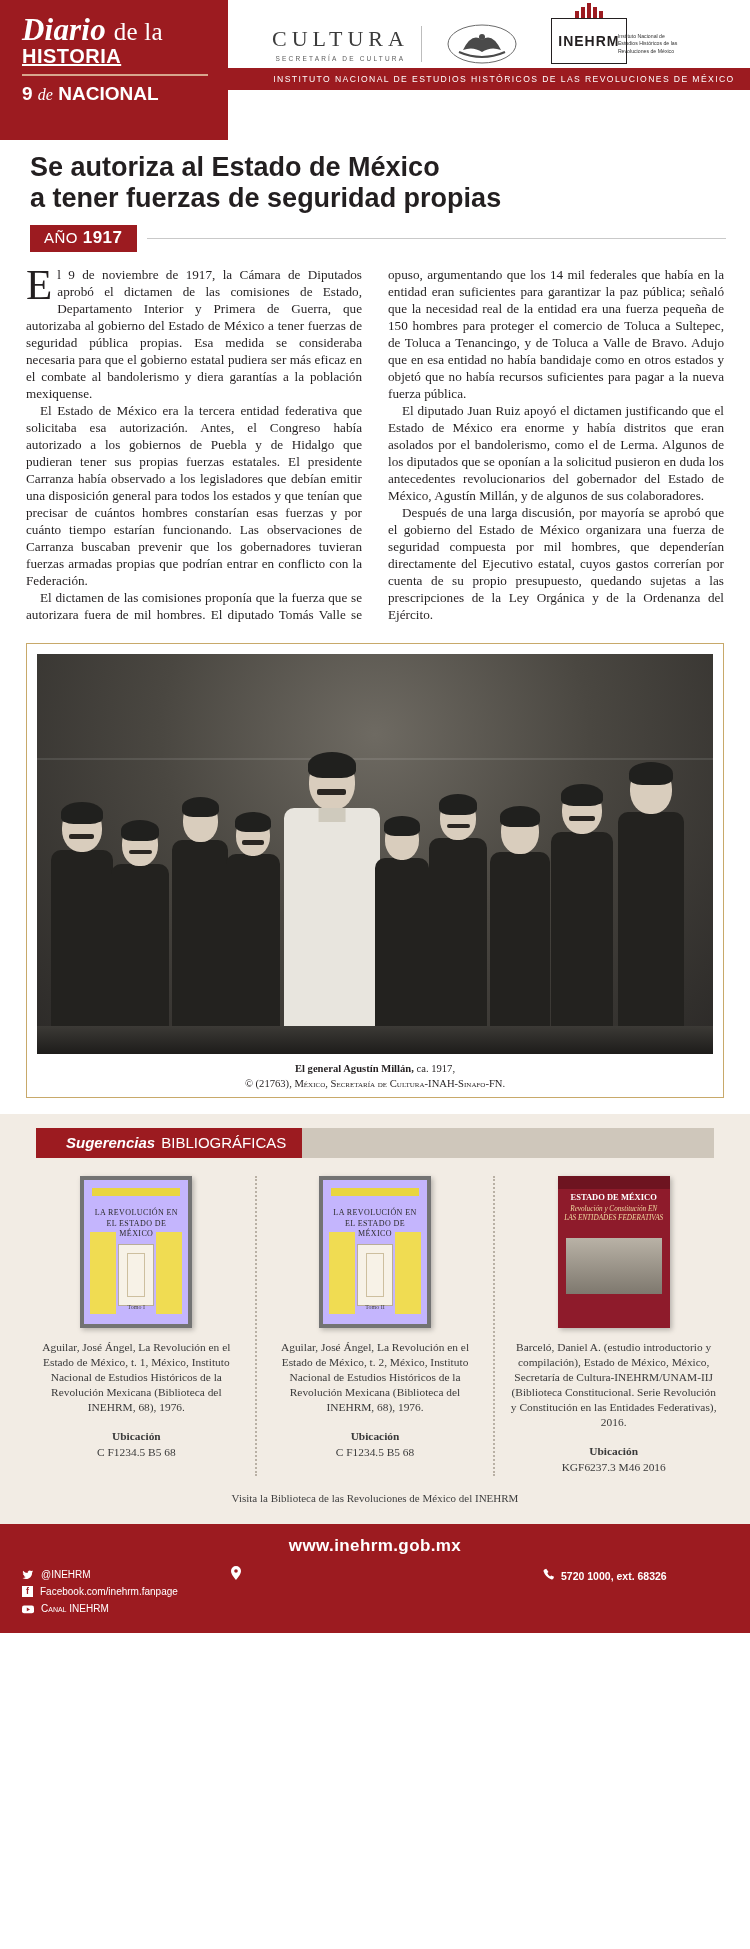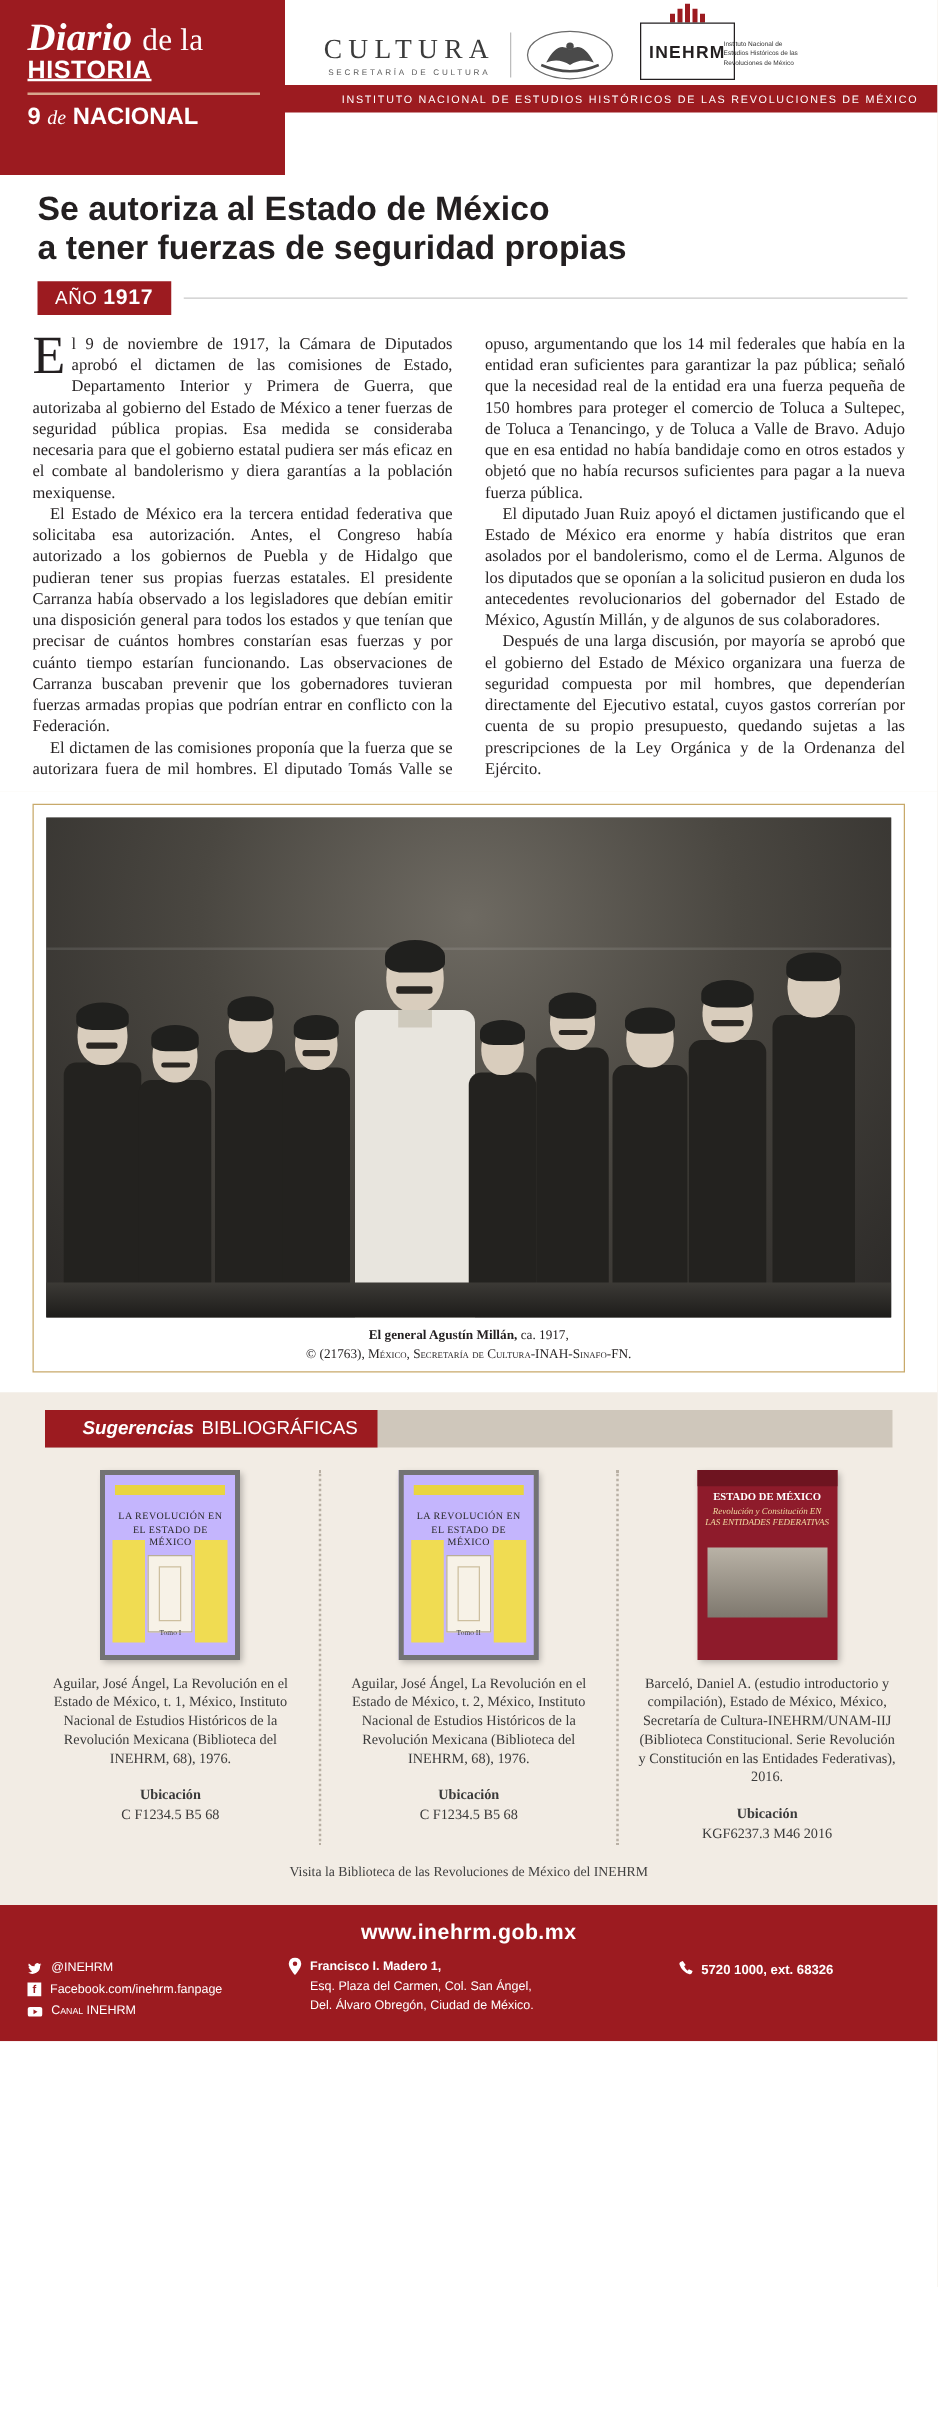--- a/index.html
+++ b/index.html
@@ -66,21 +66,21 @@
   .brand-date .de2 { font-weight: normal; font-size: 16px; font-family: "Liberation Serif", serif; font-style: italic; margin-top: 40px;}
 
   .hdr-logos {
     position: absolute;
     left: 240px; top: 12px;
     right: 10px;
     height: 64px;
     display: flex;
     align-items: center;
     justify-content: flex-start;
-    gap: 1px;
+    gap: 14px;
   }
   .cultura-block { text-align: center; padding-right: 12px; border-right: 1px solid #bdbdbd; }
   .cultura-title {
     font-family: "Liberation Serif", serif;
     font-size: 22px;
     letter-spacing: 5px;
     color: #3b3b3b;
   }
   .cultura-sub {
     font-family: "Liberation Sans", sans-serif;
@@ -651,25 +651,20 @@
           <span class="sc">Canal INEHRM</span>
         </div>
       </div>
 
       <div class="fcol addr">
         <span class="ic">
           <svg width="12" height="14" viewBox="0 0 12 14">
               <path d="M6 0a5 5 0 0 0-5 5c0 3.6 5 9 5 9s5-5.4 5-9a5 5 0 0 0-5-5zm0 6.8A1.8 1.8 0 1 1 6 3.2a1.8 1.8 0 0 1 0 3.6z" fill="#fff"></path>
             </svg>
         </span>
-        <div class="addr-txt">
-          <b>Francisco I. Madero 1,</b><br>
-          <span>Esq. Plaza del Carmen, Col. San Ángel,</span><br>
-          <span>Del. Álvaro Obregón, Ciudad de México.</span>
-        </div>
       </div>
 
       <div class="fcol tel">
         <span class="ic">
           <svg width="12" height="12" viewBox="0 0 12 12">
               <path d="M3.2.8 1.4 1.5C.6 1.9.3 2.9.7 3.8a12 12 0 0 0 7.4 7.4c.9.4 1.9.1 2.3-.7l.7-1.8-3-1.3-1 1.2A9 9 0 0 1 4.3 5l1.2-1z" fill="#fff"></path>
             </svg>
         </span>
         <div class="tel-txt"><b>5720 1000, ext. 68326</b></div>
       </div>

